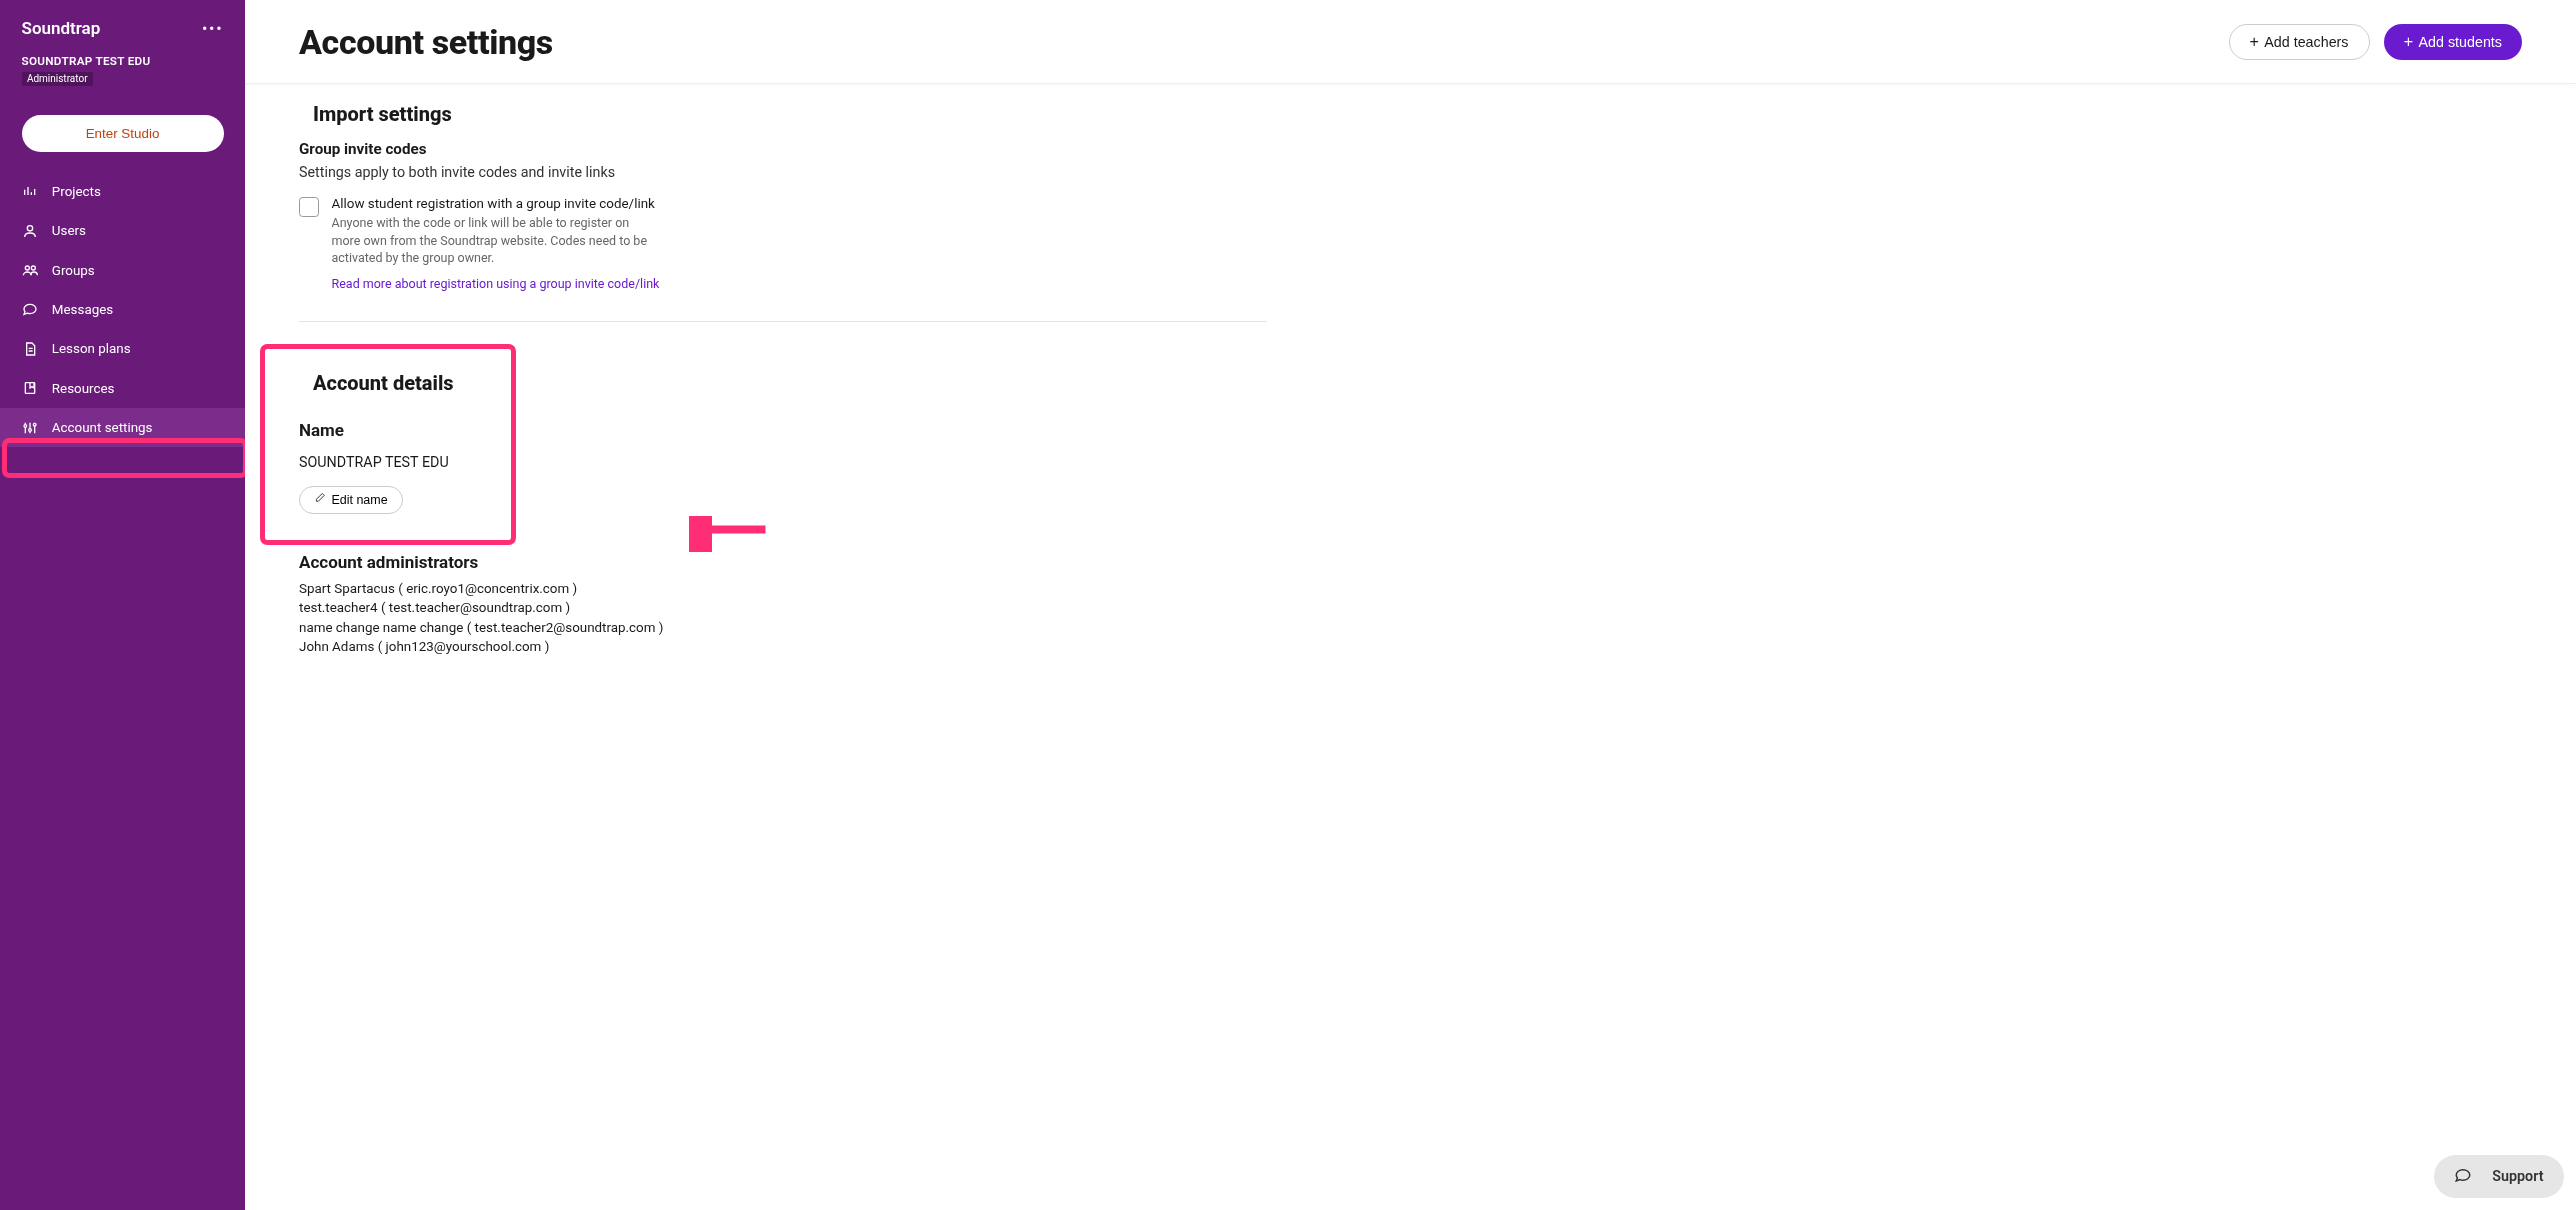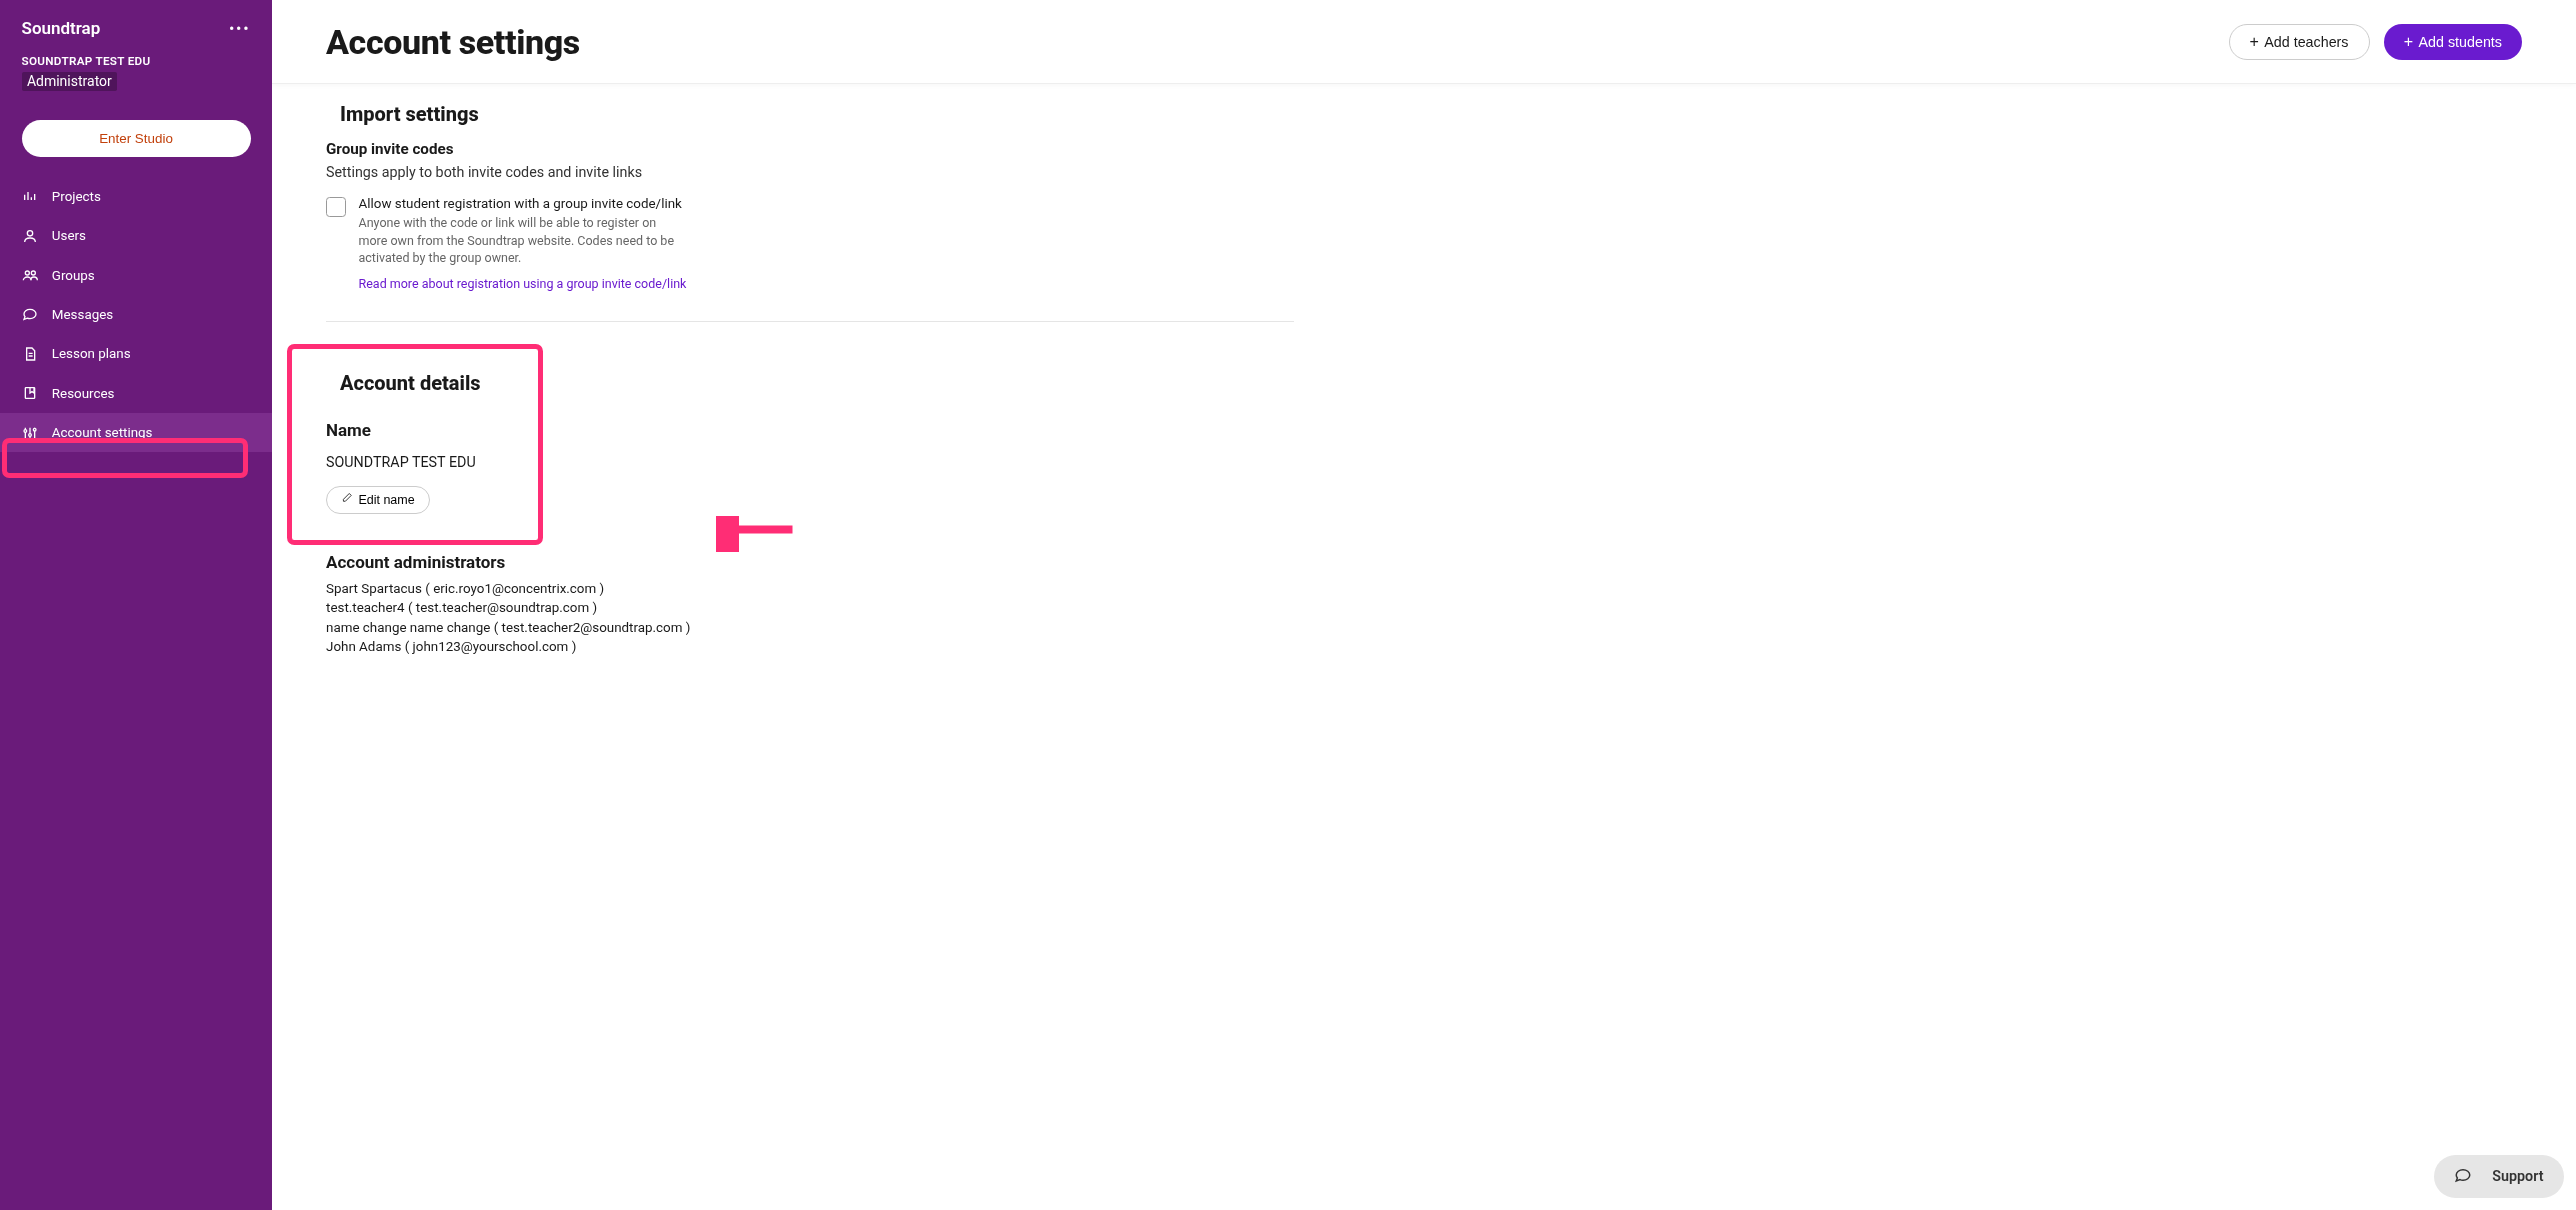--- a/index.html
+++ b/index.html
@@ -4,21 +4,21 @@
 <style>
 * { margin: 0; padding: 0; box-sizing: border-box; }
 body {
   font-family: -apple-system, BlinkMacSystemFont, "Segoe UI", Roboto, Helvetica, Arial, sans-serif;
   display: flex;
   height: 100vh;
   overflow: hidden;
   color: #1a1a1a;
 }
 .sidebar {
-  width: 272px;
+  width: 245px;
   background: #6a1b7a;
   color: #fff;
   display: flex;
   flex-direction: column;
   padding: 18px 0 0 0;
   flex-shrink: 0;
 }
 .sidebar-header {
   padding: 0 21.5px 10.8px 21.5px;
 }
@@ -38,21 +38,21 @@
 }
 .org-name {
   font-size: 11.7px;
   font-weight: 600;
   margin-top: 16px;
   letter-spacing: 0.3px;
 }
 .admin-badge {
   display: inline-block;
   background: rgba(0,0,0,0.25);
-  font-size: 14px;
+  font-size: 10px;
   padding: 1.8px 5.4px;
   border-radius: 1.8px;
   margin-top: 3.6px;
 }
 .enter-studio {
   margin: 18px 21.5px 20px 21.5px;
   background: #fff;
   color: #c2410c;
   border: none;
   border-radius: 895px;

